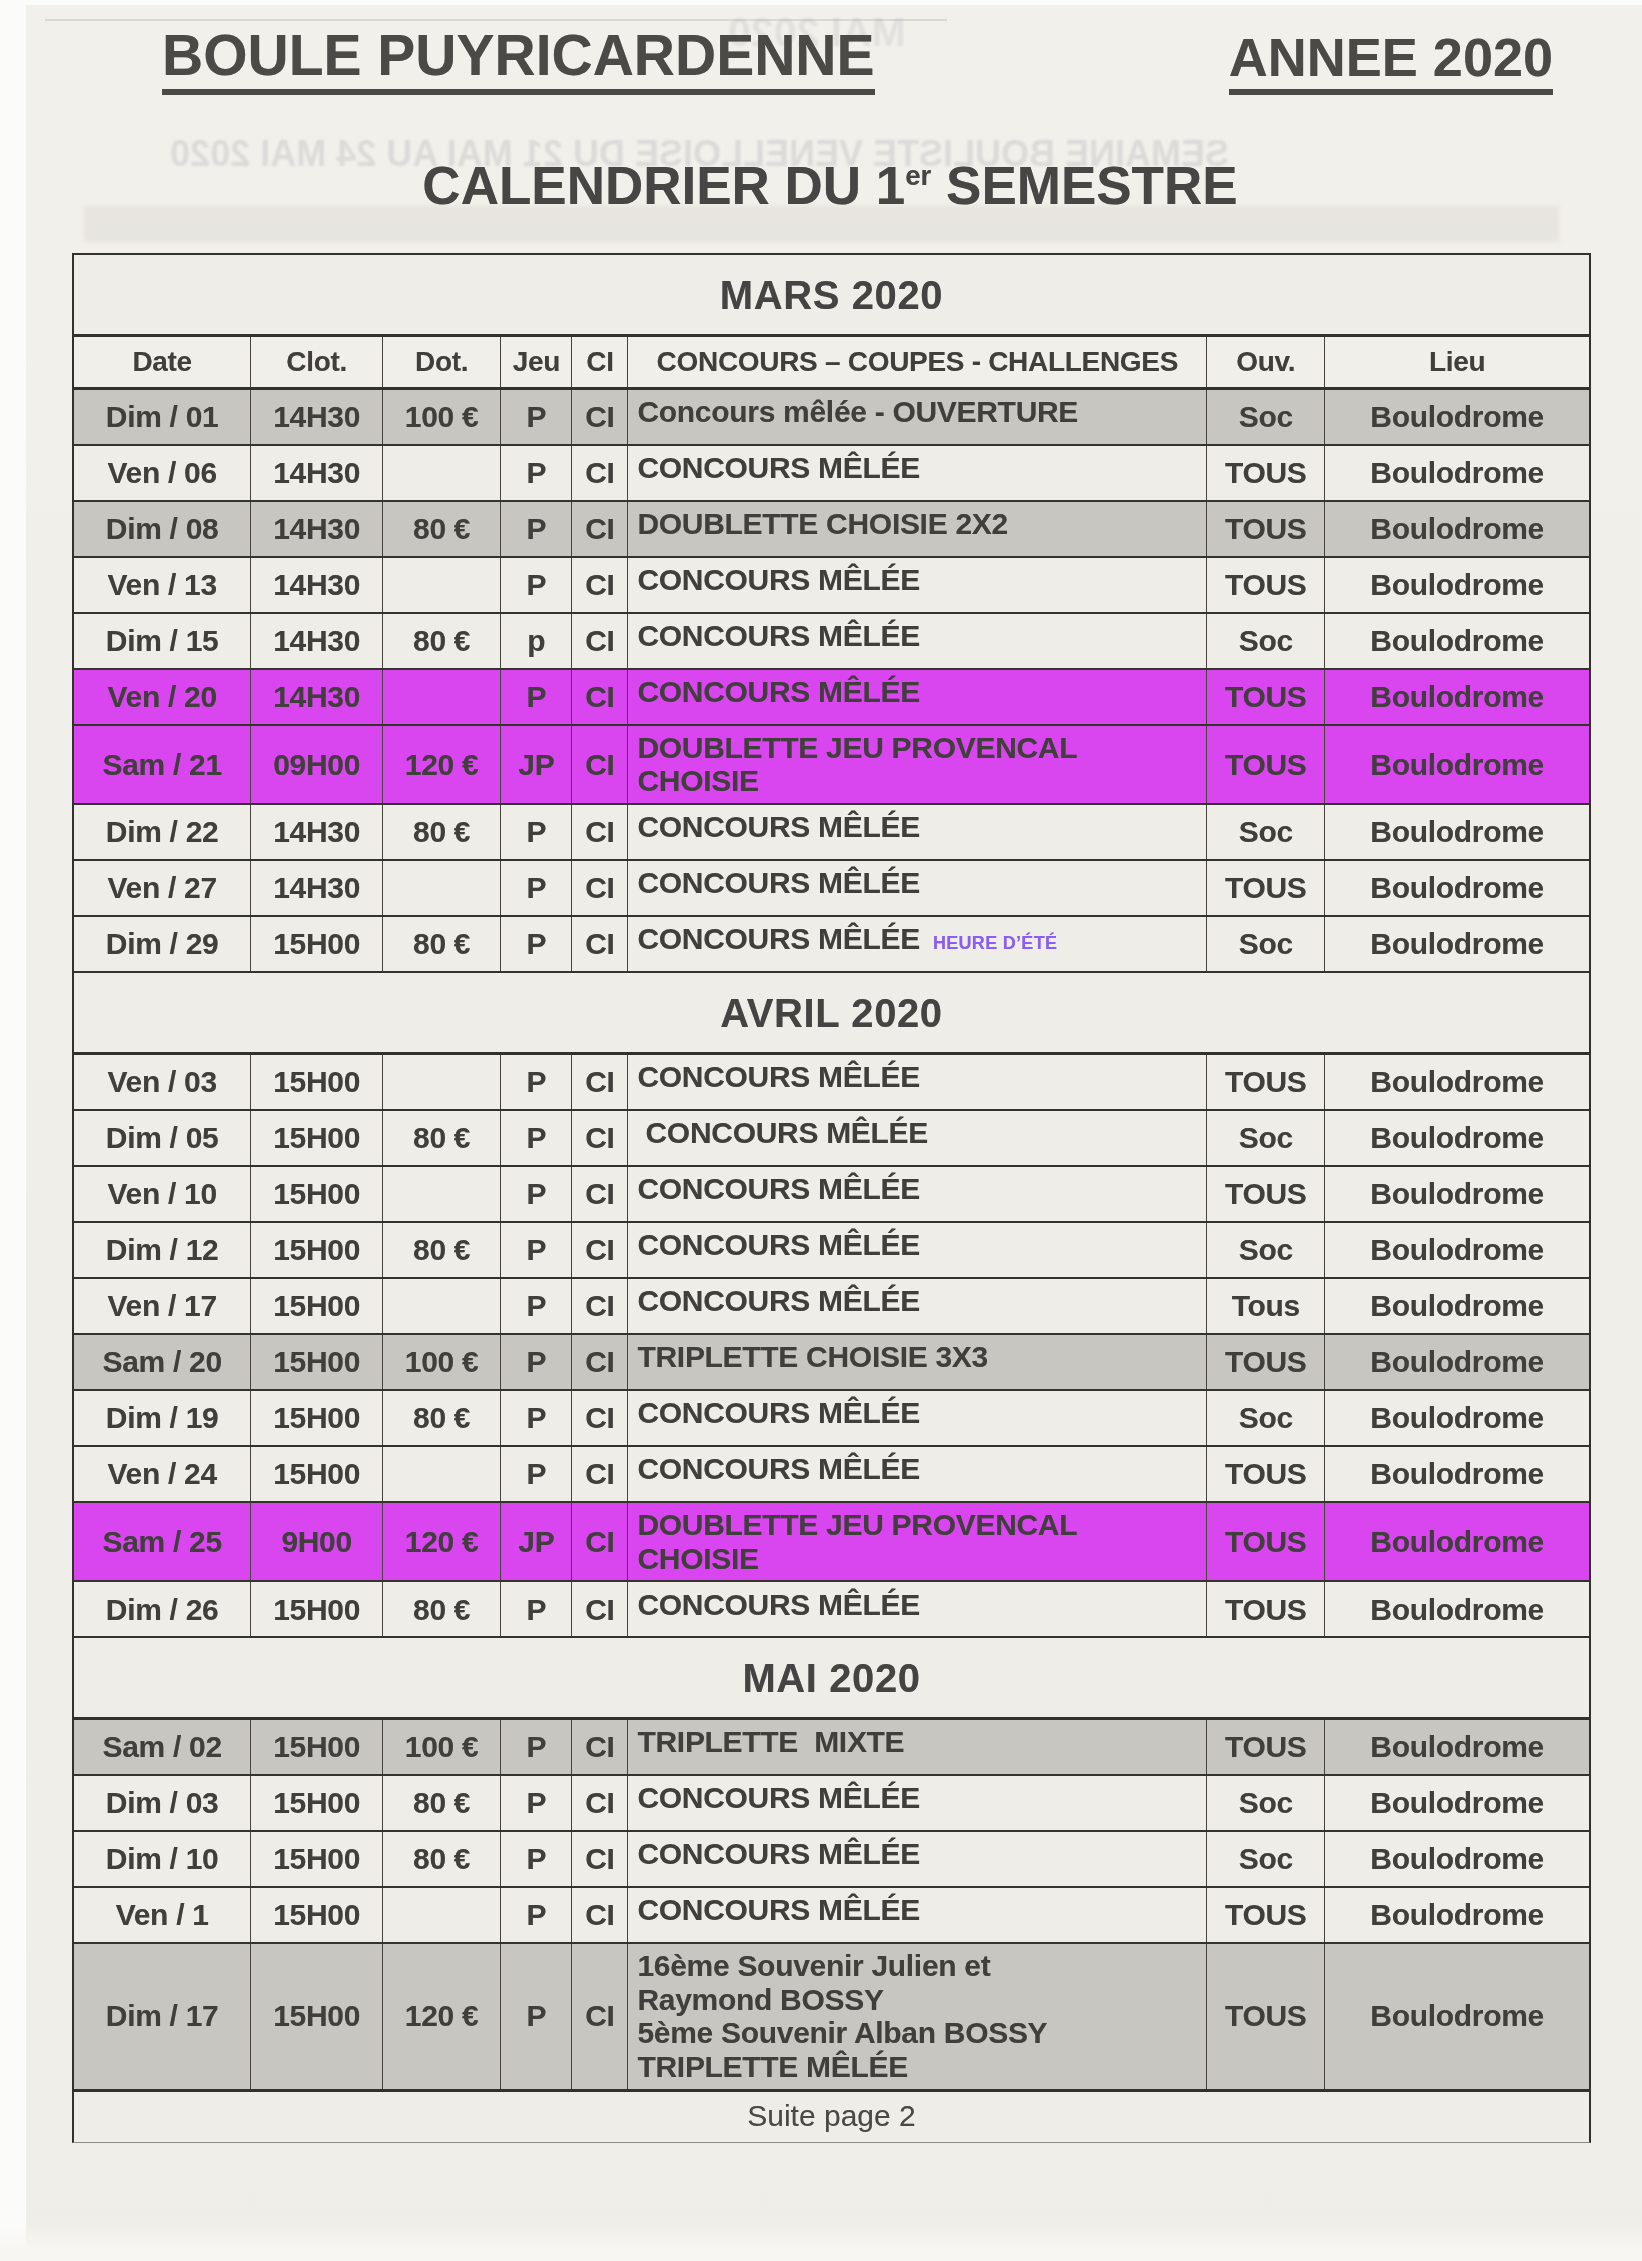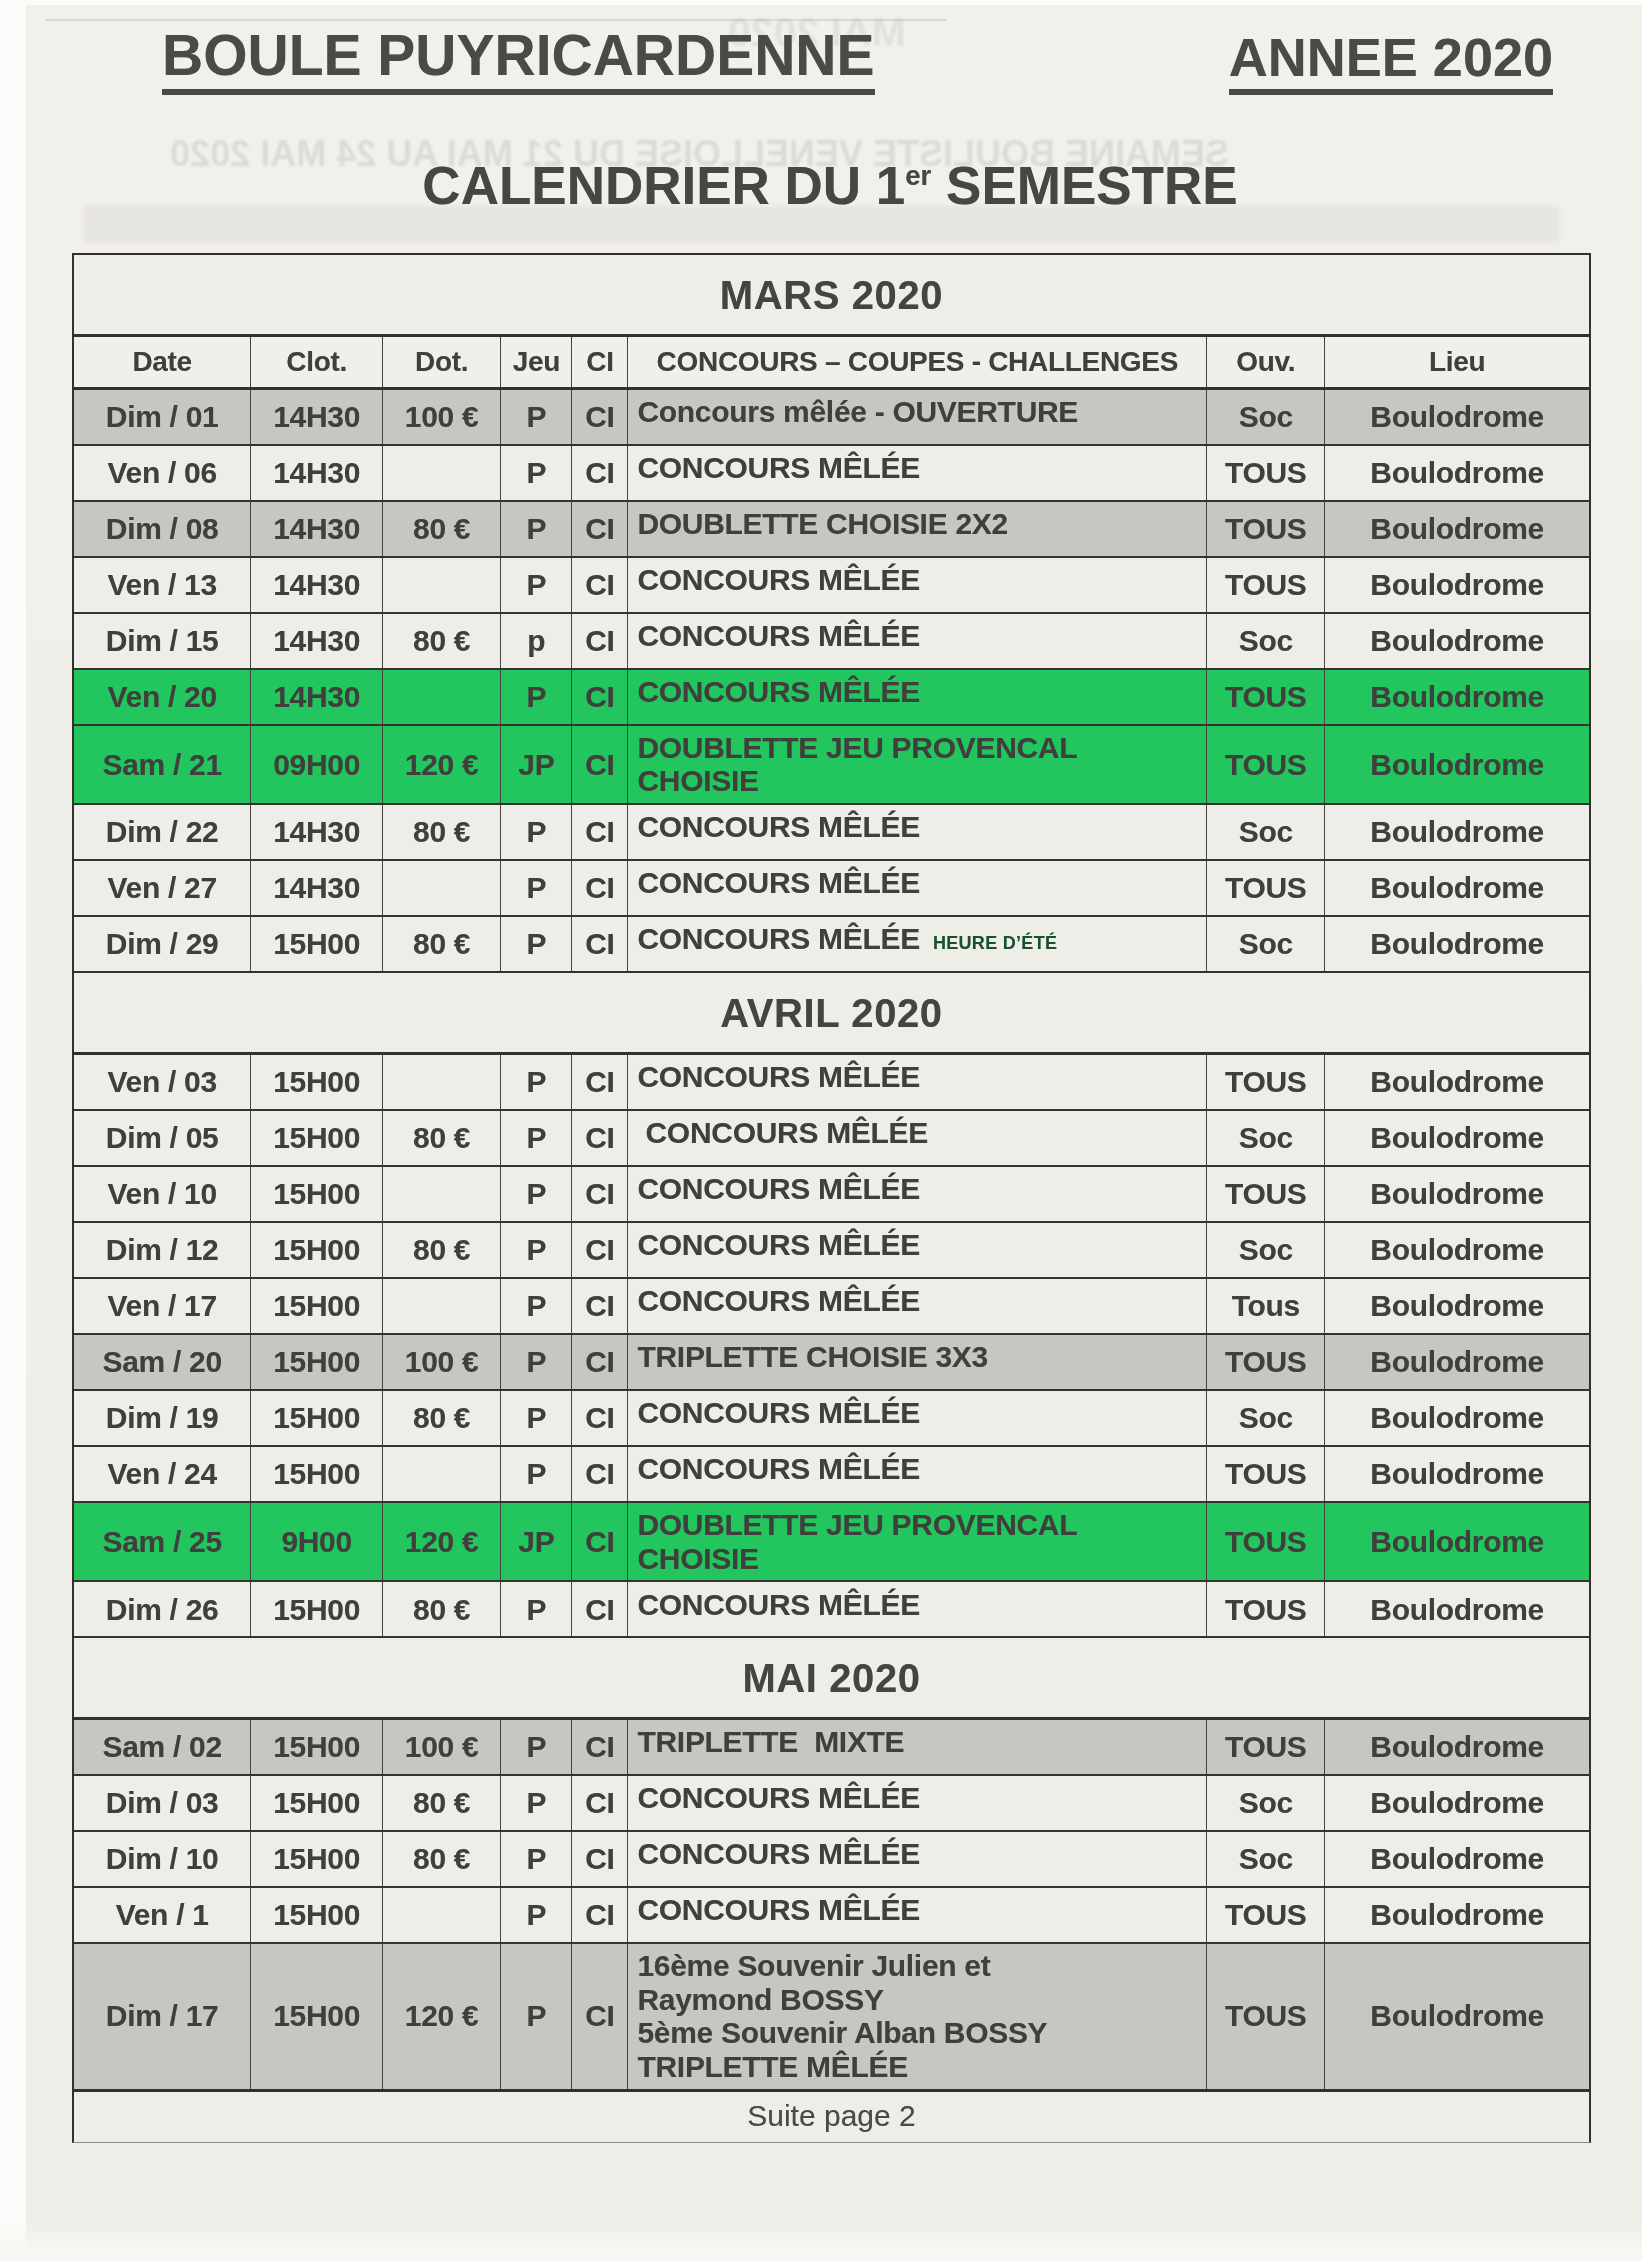--- a/index.html
+++ b/index.html
@@ -105,26 +105,26 @@
   .cell:last-child{border-right:0;}
   .cell.event{
     justify-content:flex-start;align-items:center;
     padding-left:9px;
     flex-direction:column;
   }
   .cell.event .evline{white-space:pre-wrap;width:100%;text-align:left;}
   .cell.event{display:flex;}
   .ev-wrap{width:100%;}
   .note{
-    color:#14532d;font-size:18px;font-weight:bold;margin-left:13px;letter-spacing:0.3px;
+    color:#8b5cf6;font-size:18px;font-weight:bold;margin-left:13px;letter-spacing:0.3px;
   }
   .hdr .cell{font-size:28px;padding:9px 2.6px;}
   .hdr{border-bottom:3.2px solid #33312c;min-height:50px;background:#f1efe9;}
   .shade-gray{background:#c7c6c1;}
-  .shade-medium{background:#22c55e;}
+  .shade-medium{background:#d946ef;}
   .shade-light{background:#efede8;}
   .footer-row{
     border-top:3.9px solid #33312c;
     text-align:center;
     font-size:30px;font-weight:normal;color:#4a4946;
     padding:7.7px 0 9px 0;
     text-shadow:0 0 0.6px rgba(60,60,60,0.35);
   }
 </style>
 </head>

